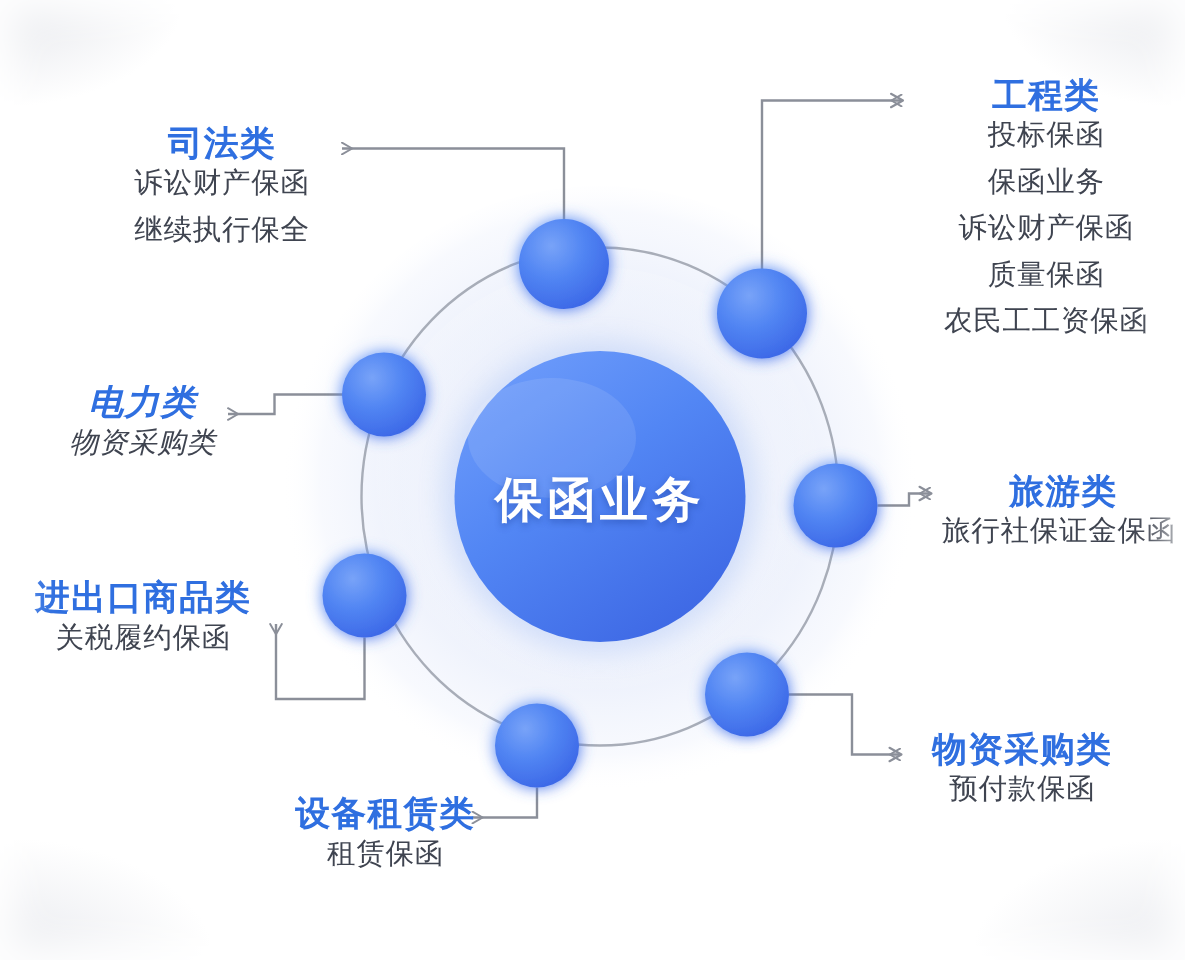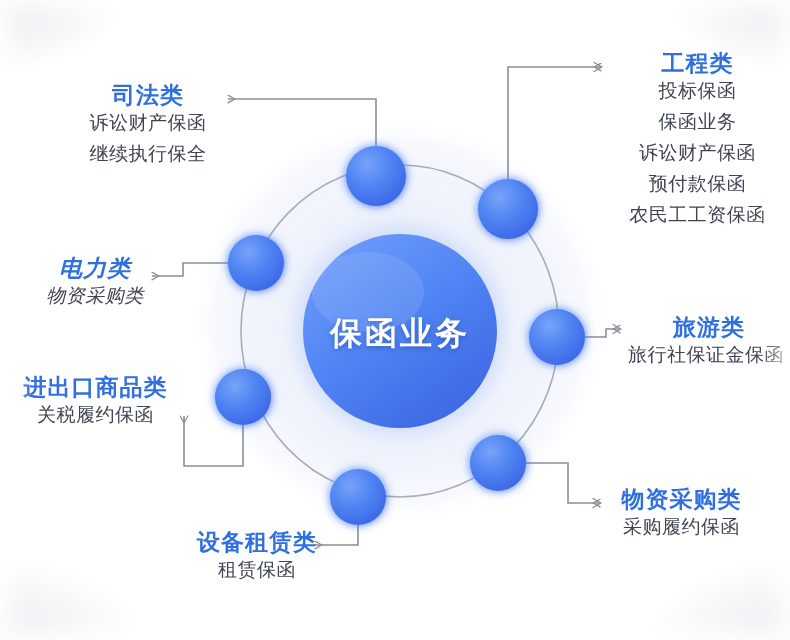--- a/index.html
+++ b/index.html
@@ -184,42 +184,42 @@
     <div class="grp-title align-right">司法类</div>
     <div class="grp-item">诉讼财产保函</div>
     <div class="grp-item">继续执行保全</div>
   </div>
 
   <div class="group align-left" style="left:605px; top:50px; width:185px;">
     <div class="grp-title">工程类</div>
     <div class="grp-item">投标保函</div>
     <div class="grp-item">保函业务</div>
     <div class="grp-item">诉讼财产保函</div>
-    <div class="grp-item">预付款保函</div>
+    <div class="grp-item">质量保函</div>
     <div class="grp-item">农民工工资保函</div>
   </div>
 
   <div class="group align-center" style="left:40px; top:255px; width:110px;font-style:italic;">
     <div class="grp-title">电力类</div>
     <div class="grp-item">物资采购类</div>
   </div>
 
   <div class="group align-left" style="left:624px; top:314px; width:170px;">
     <div class="grp-title">旅游类</div>
     <div class="grp-item" style="margin-left:-6px;">旅行社保证金保函</div>
   </div>
 
-  <div class="group align-center" style="left:8px; top:374px; width:175px;">
+  <div class="group align-center" style="left:8px; top:385px; width:175px;">
     <div class="grp-title">进出口商品类</div>
     <div class="grp-item">关税履约保函</div>
   </div>
 
   <div class="group align-center" style="left:604px; top:486px; width:155px;">
     <div class="grp-title">物资采购类</div>
-    <div class="grp-item">采购履约保函</div>
+    <div class="grp-item">预付款保函</div>
   </div>
 
   <div class="group align-center" style="left:187px; top:529px; width:140px;">
     <div class="grp-title">设备租赁类</div>
     <div class="grp-item">租赁保函</div>
   </div>
 
   <div class="corner-shade corner-tl"></div>
   <div class="corner-shade corner-tr"></div>
   <div class="corner-shade corner-bl"></div>

